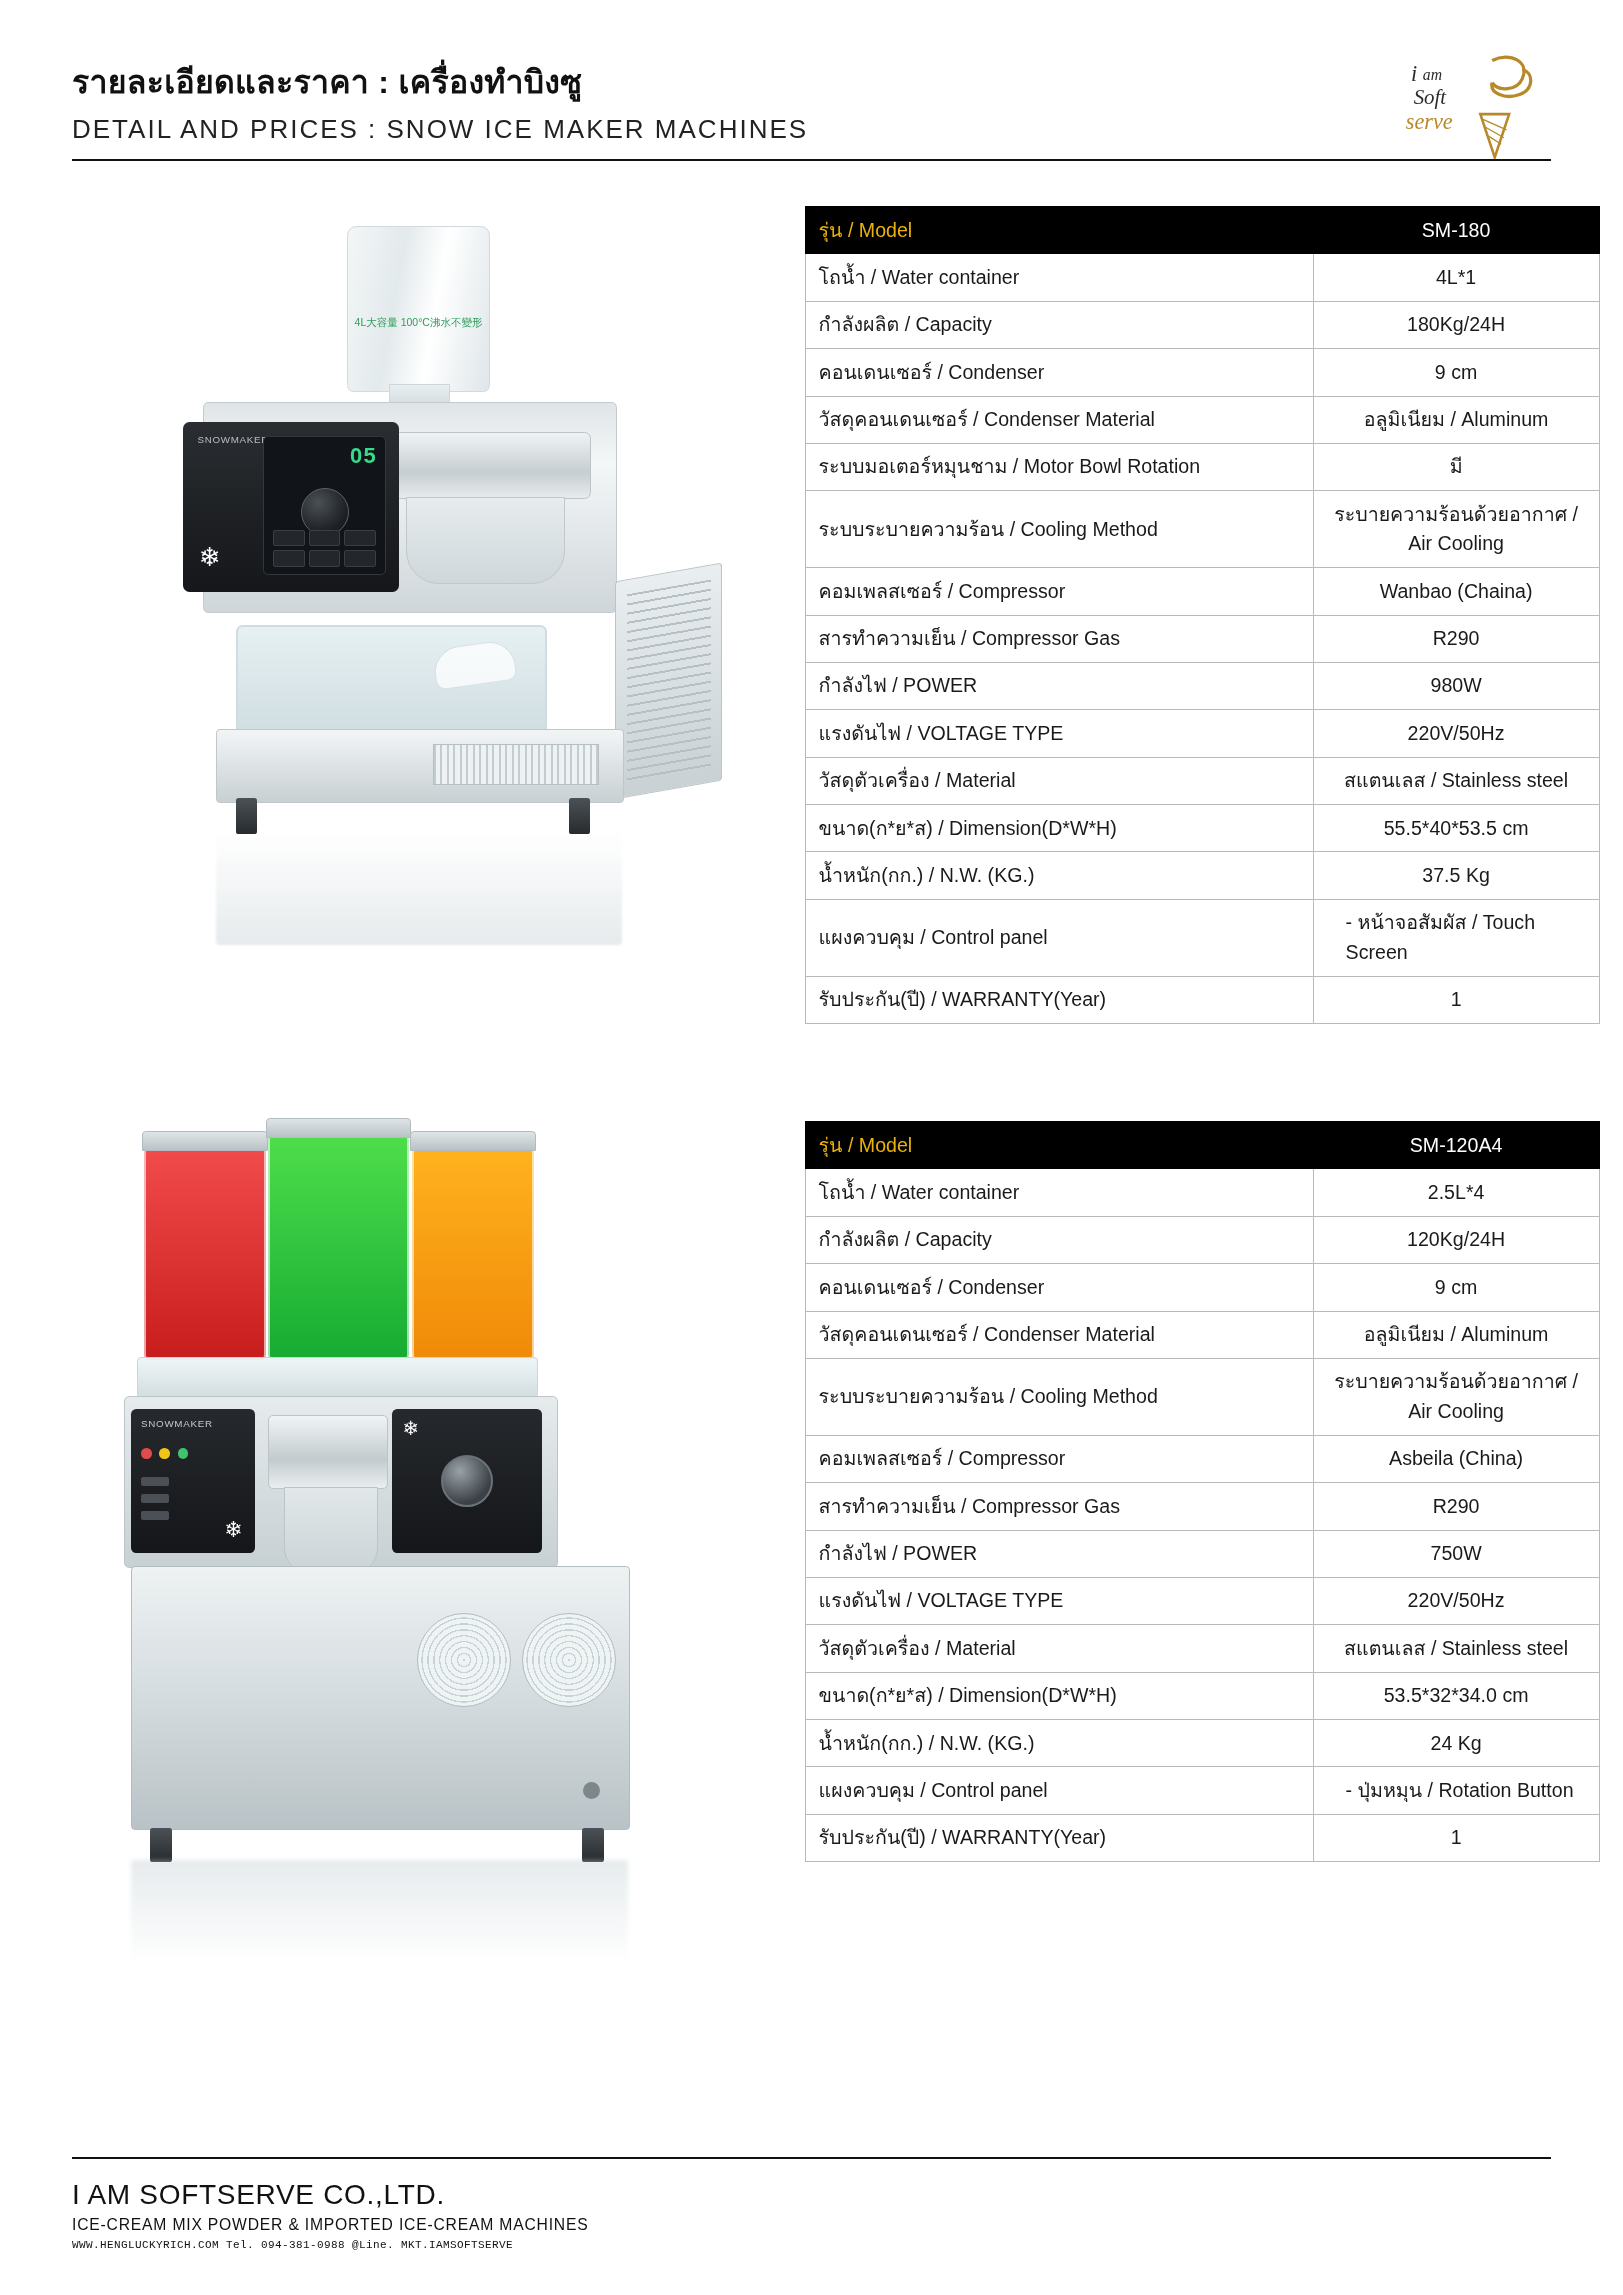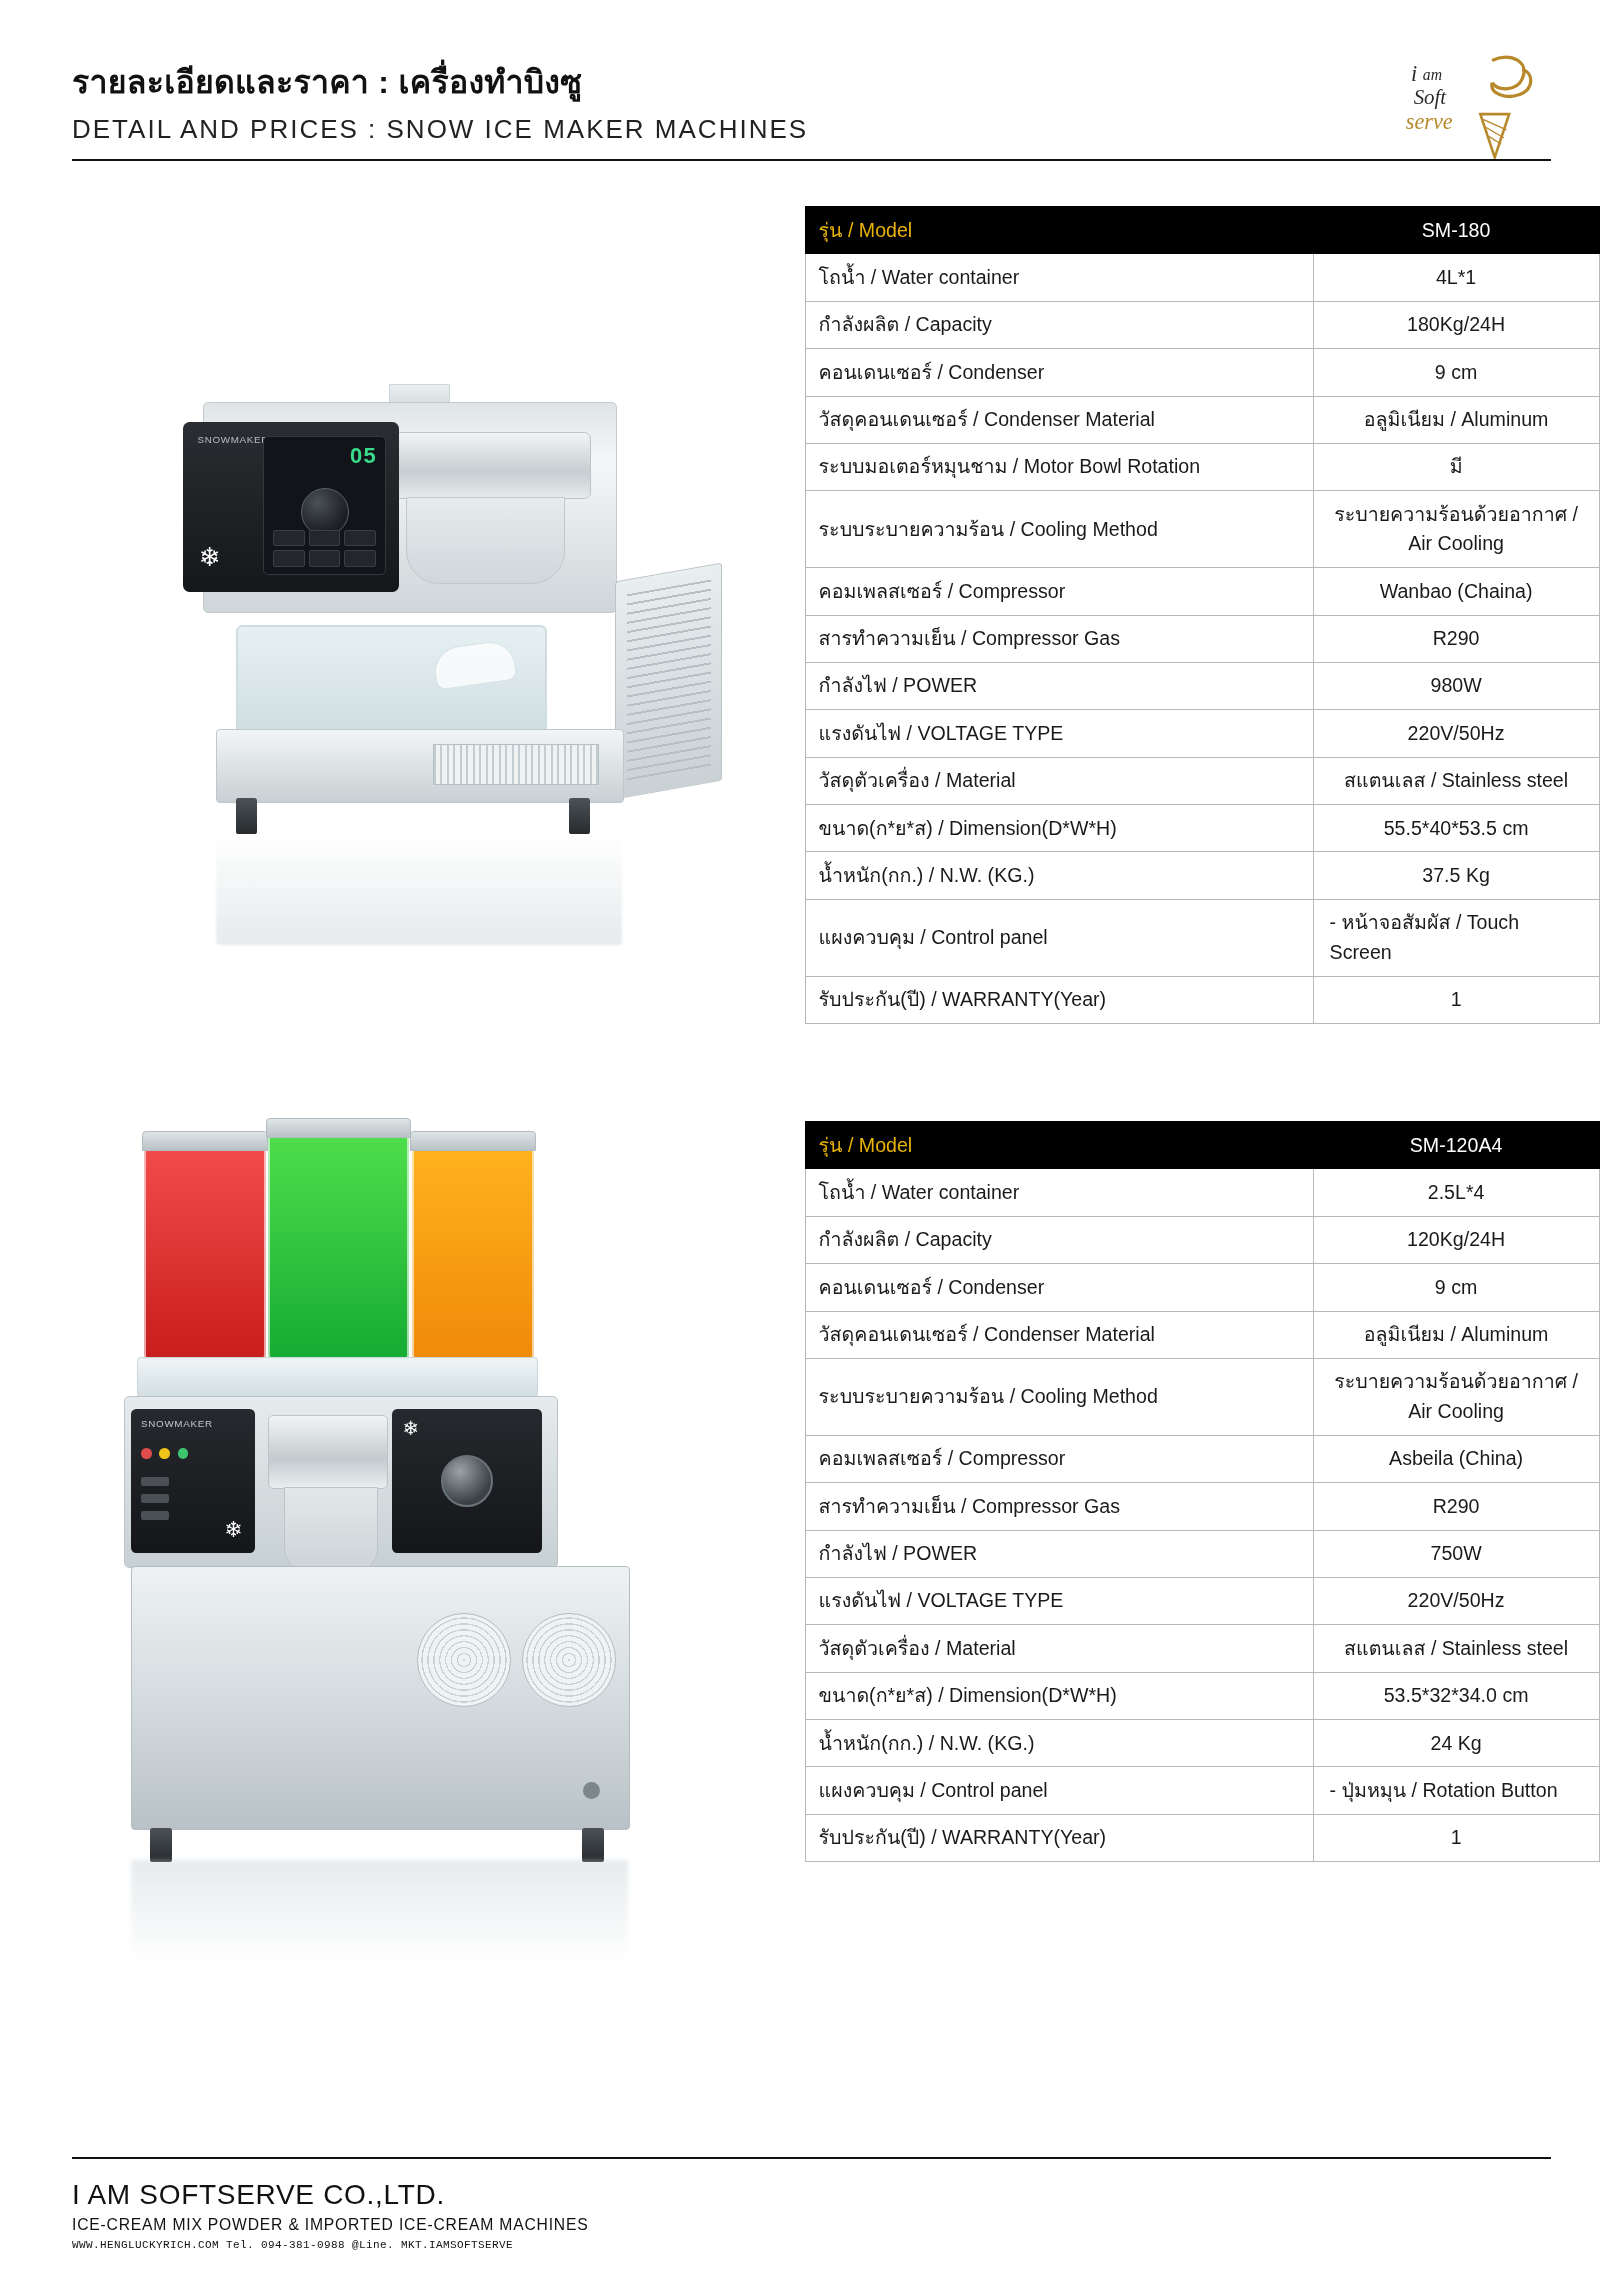--- a/index.html
+++ b/index.html
@@ -105,21 +105,21 @@
     color: #1a1a1a;
   }
   table.spec tr.head td {
     background: #000000;
     color: #eab308;
     border: 0.7px solid #000000;
     font-weight: normal;
   }
   table.spec tr.head td.value { color: #ffffff; }
   table.spec td.value.multiline { text-align: center; }
-  table.spec td.value.leftish { text-align: left; padding-left: 16px; }
+  table.spec td.value.leftish { text-align: left; padding-left: 32px; }
 
   
   .machine {
     position: relative;
     margin: 0 auto;
   }
 
   
   .m1 { width: 523px; height: 850px; margin-left: 85px; }
   .m1 .bottle {
@@ -377,20 +377,24 @@
       </svg>
     </div>
 
     <div class="header-rule"></div>
   </div>
 
   <div class="block block-1">
 
     <div class="photo-col">
       <div class="machine m1">
+        <div class="bottle">
+          <div class="bottle-label">4L大容量
+100°C沸水不變形</div>
+        </div>
         <div class="bottle-neck"></div>
         <div class="body-top"></div>
         <div class="roller"></div>
         <div class="chute"></div>
         <div class="panel">
           <div class="brand">SNOWMAKER</div>
           <div class="snow">❄</div>
           <div class="screen">
             <div class="digits">05</div>
             <div class="dial"></div>

